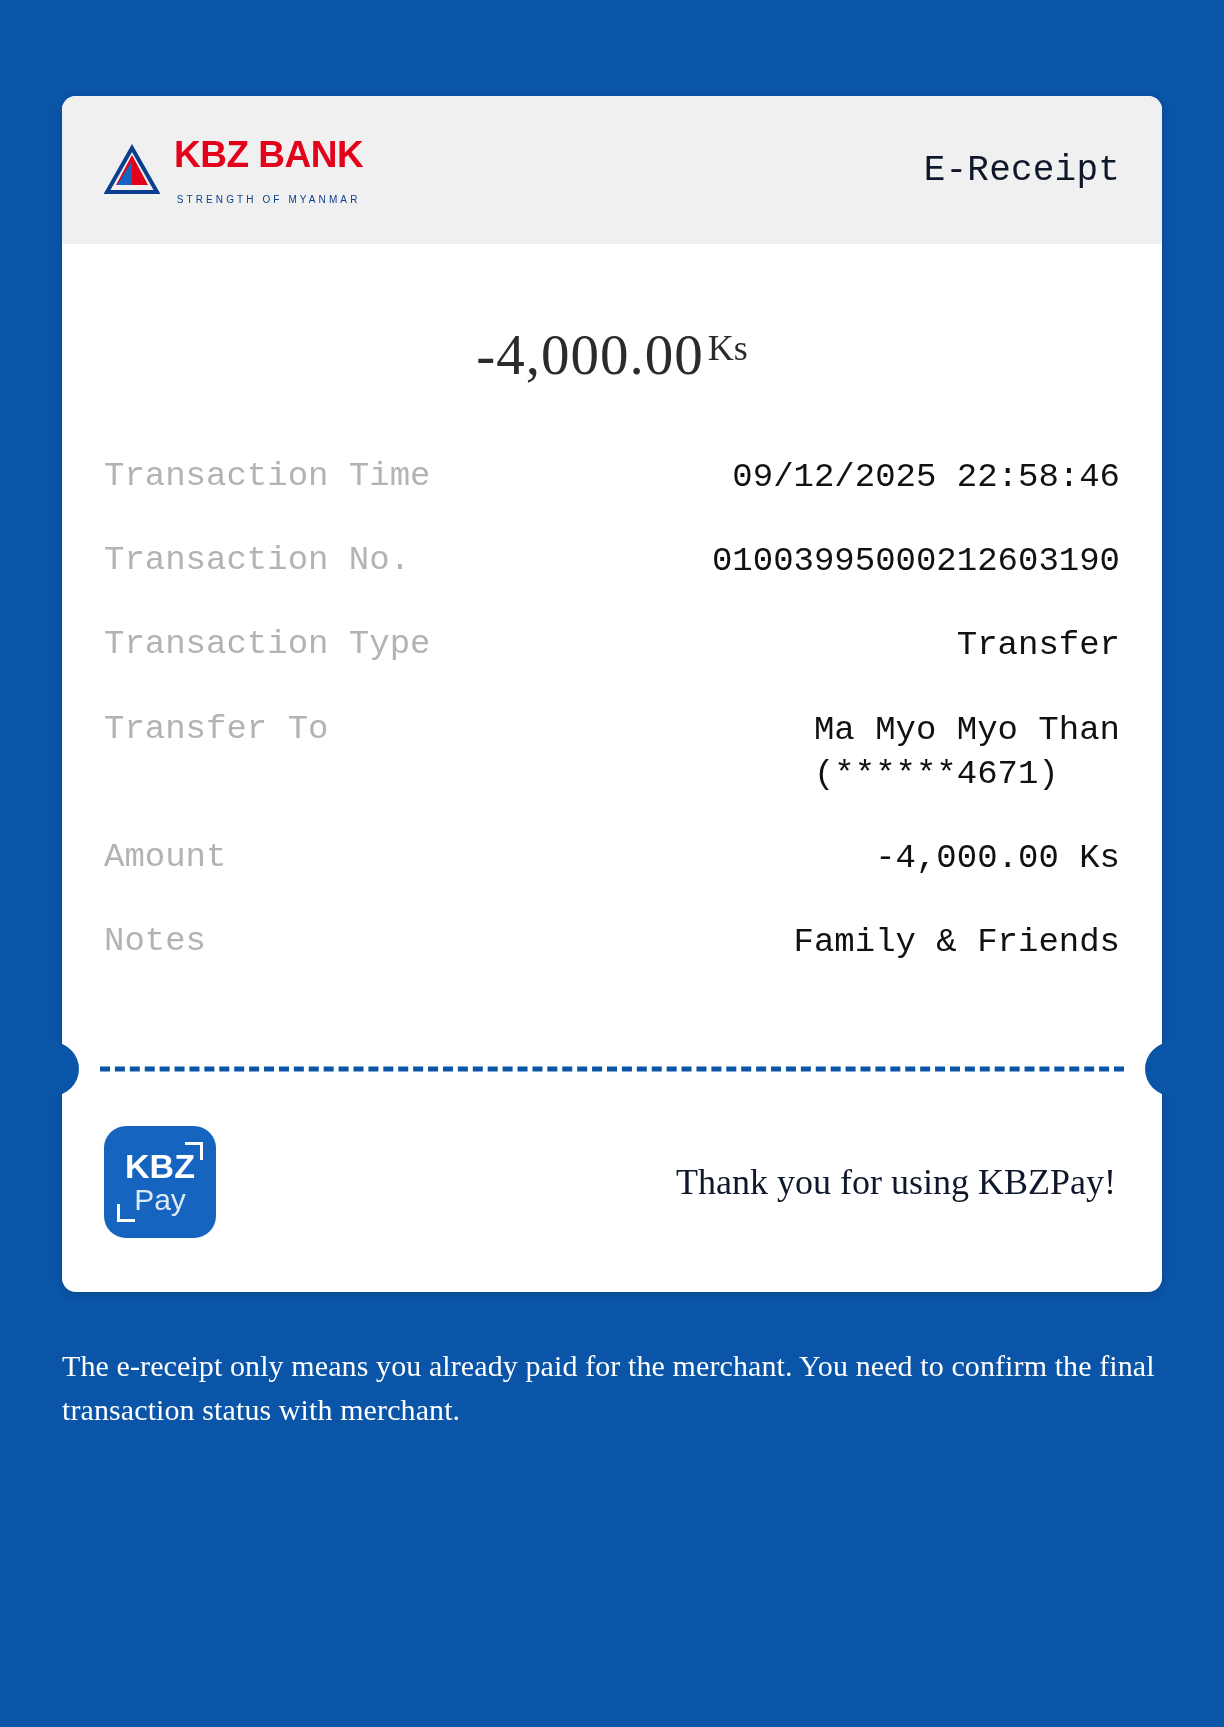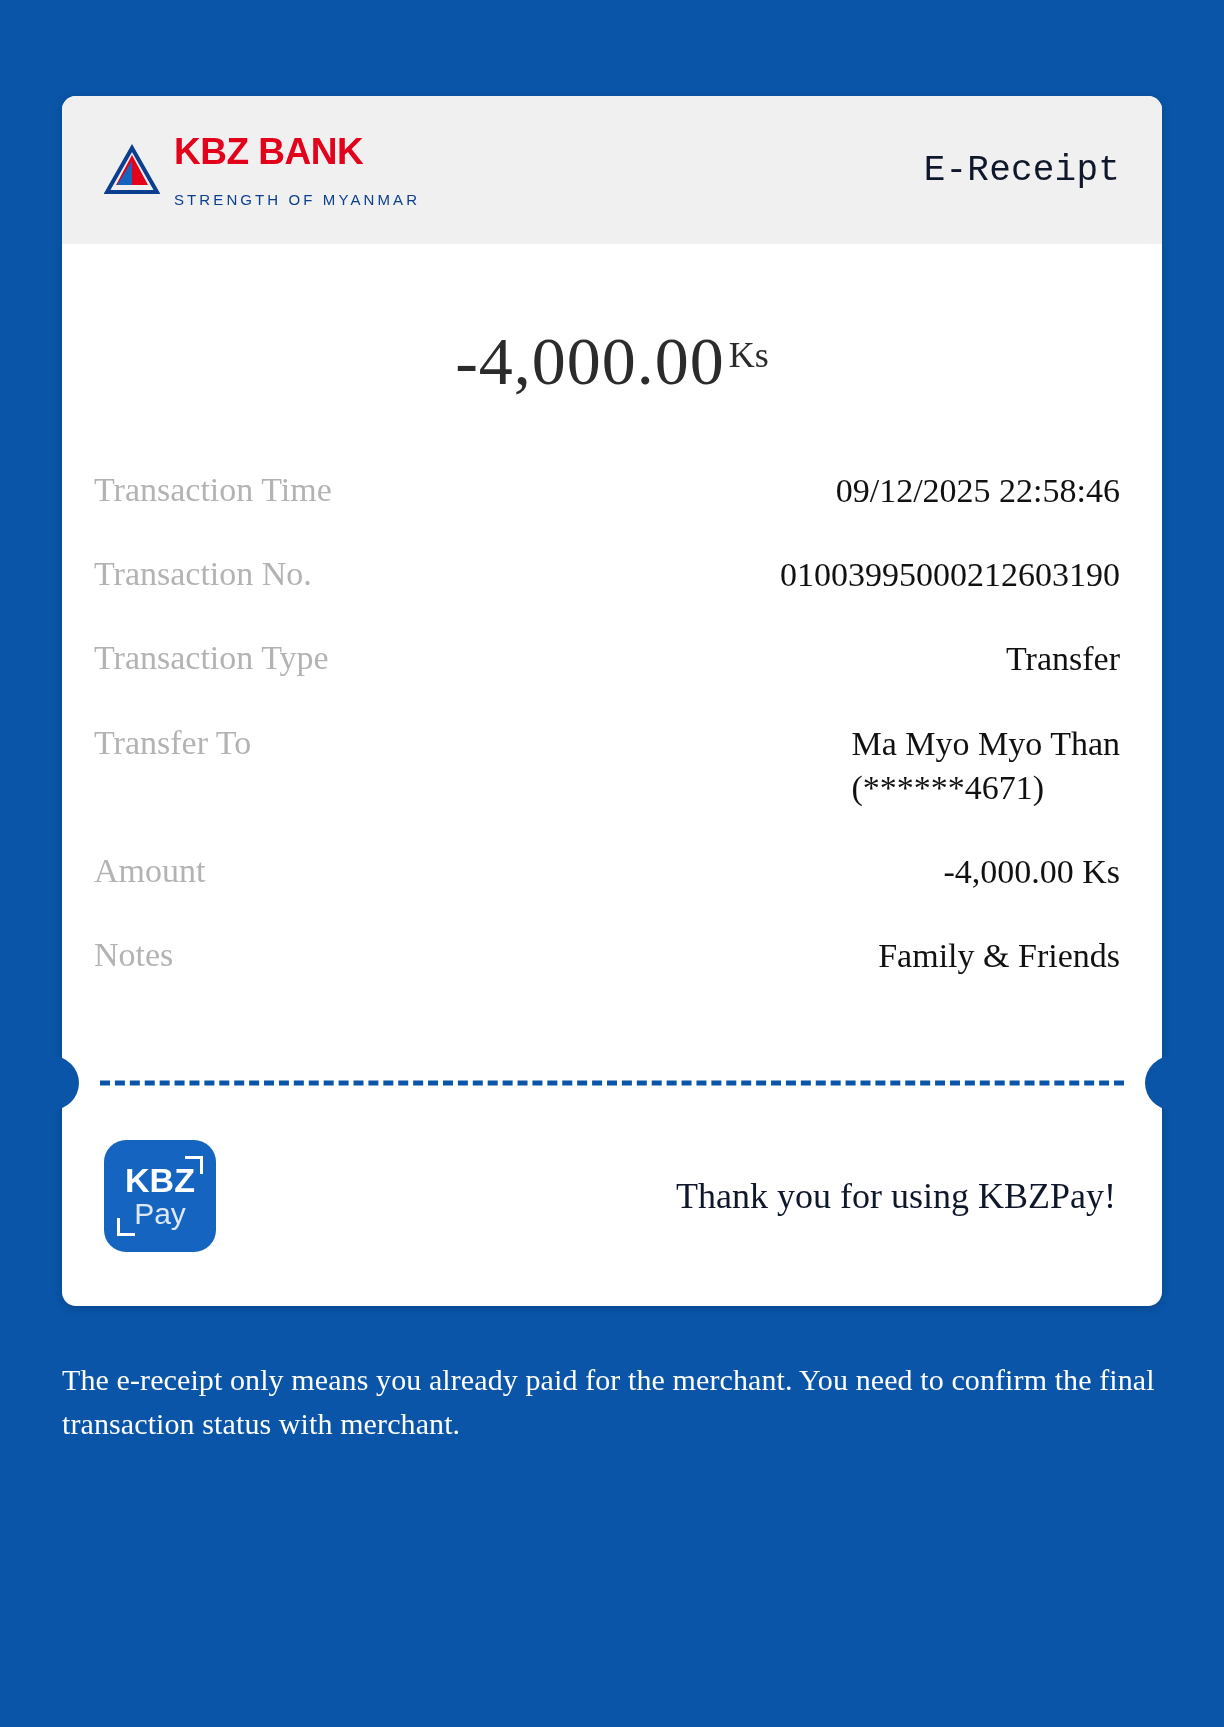--- a/index.html
+++ b/index.html
@@ -65,60 +65,61 @@
   }
   .brand-name {
     font-family: "Liberation Sans", sans-serif;
     font-weight: bold;
     font-size: 37px;
     letter-spacing: -0.5px;
     color: #e3021b;
   }
   .brand-tagline {
     font-family: "Liberation Sans", sans-serif;
-    font-size: 15px;
+    font-size: 10px;
     letter-spacing: 3.1px;
     color: #0a3f8f;
     margin-top: 22px;
     text-align: center;
   }
 
   .header-title {
     font-size: 36px;
     color: #0f172a;
     letter-spacing: 0.2px;
     font-family: Liberation Mono, monospace;
   }
 
   
   .amount-block {
     text-align: center;
     padding-top: 78px;
     padding-bottom: 68px;
   }
   .amount-main {
-    font-size: 68px;
+    font-size: 57px;
     color: #2b2b2b;
     letter-spacing: 1px;
     display: inline-block;
     vertical-align: middle;
   }
   .amount-cur {
     font-size: 36px;
     color: #2b2b2b;
     display: inline-block;
     vertical-align: baseline;
     margin-left: 4px;
     position: relative;
     top: 2px;
   }
 
   
   .details {
-    padding: 0 34px 0 24px;
+    padding: 0 34px 0 34px;
+    font-family: Liberation Mono, monospace;
   }
   .row {
     display: flex;
     align-items: flex-start;
     justify-content: space-between;
     padding: 0 8px;
     margin-bottom: 40px;
   }
   .row:last-child { margin-bottom: 0; }
   .row-label {

